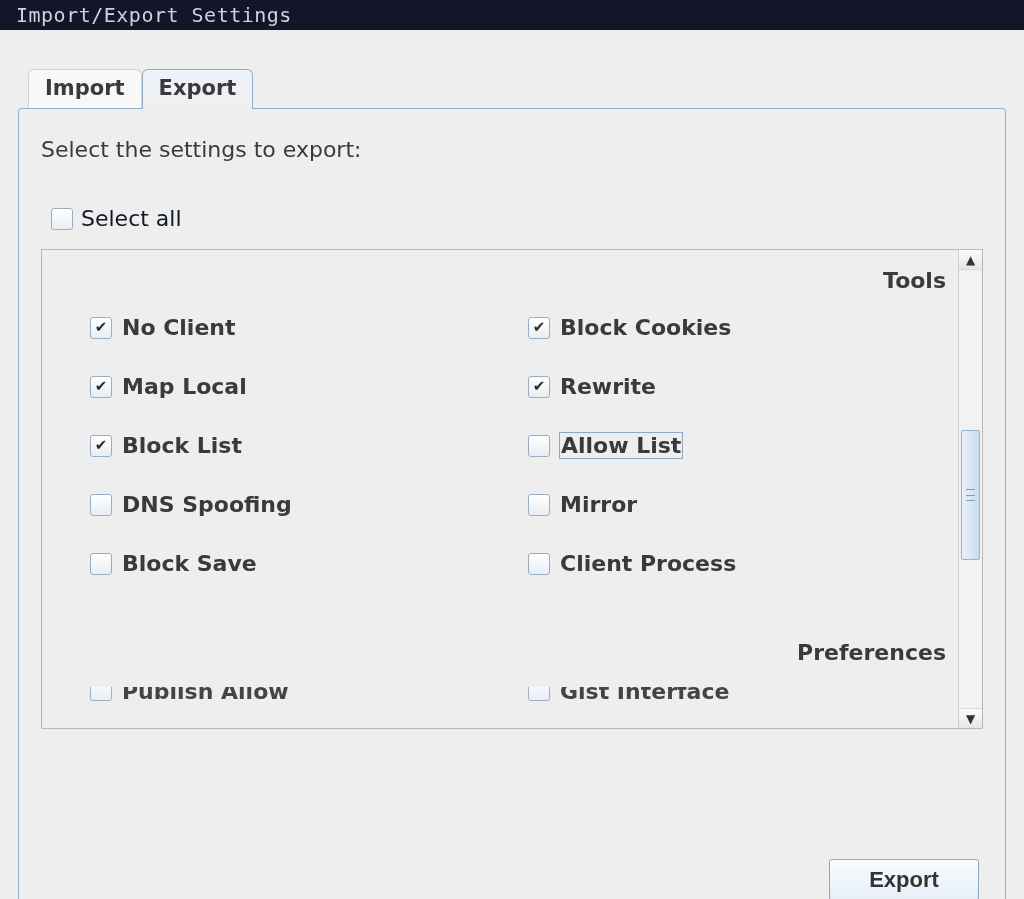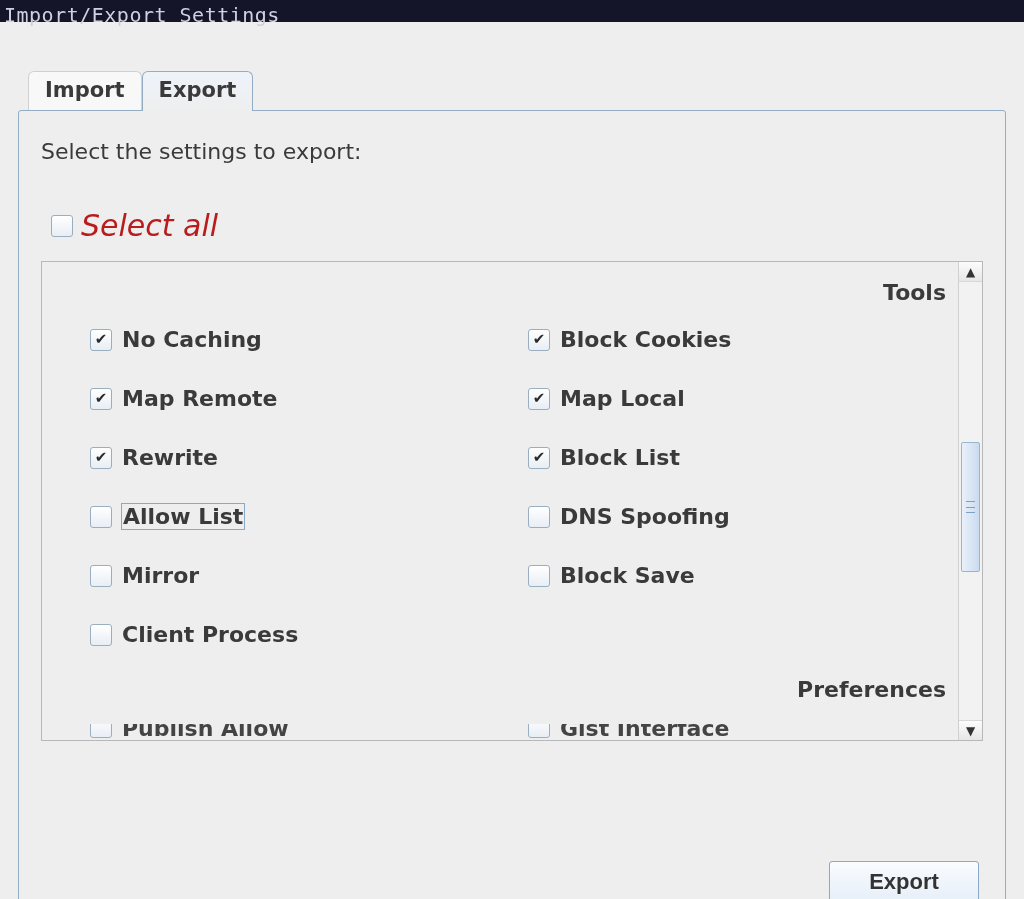--- a/index.html
+++ b/index.html
@@ -1,28 +1,28 @@
 <!DOCTYPE html>
 <html><head>
 <meta charset="utf-8">
 <style>
   * { box-sizing: border-box; margin: 0; padding: 0; }
   html, body { width: 1024px; height: 899px; font-family: "DejaVu Sans", "Lucida Grande", Arial, sans-serif; background: #eeeeee; }
   .titlebar {
-    height: 22px;
+    height: 30px;
     background: #15152a;
     color: #d0d0e0;
     font-family: "DejaVu Sans Mono", "Consolas", monospace;
     font-size: 20px;
     line-height: 30px;
-    padding-left: 4px;
+    padding-left: 16px;
     letter-spacing: 0.5px;
   }
   .content {
-    padding: 50px 18px 18px 18px;
+    padding: 40px 18px 18px 18px;
     background: #eeeeee;
     height: calc(899px - 30px);
   }
   .tabs {
     display: flex;
     align-items: flex-end;
     height: 38px;
     margin-left: 10px;
   }
   .tab {
@@ -80,23 +80,22 @@
     display: inline-flex;
     align-items: center;
     justify-content: center;
     font-size: 16px;
     color: #2a2a2a;
     cursor: default;
     flex-shrink: 0;
   }
   .checkbox.checked::before { content: "✔"; font-size: 15px; line-height: 1; }
   .select-all-label {
-    font-size: 30px;
-    font-style: italic;
-    color: #b91c1c;
+    font-size: 22px;
+    color: #0f172a;
   }
   .listbox {
     border: 1px solid #b8b8b8;
     background: #eeeeee;
     height: 480px;
     display: flex;
   }
   .list-inner {
     flex: 1;
     overflow: hidden;
@@ -240,31 +239,27 @@
     </div>
 
     <div class="listbox">
       <div class="list-inner">
 
         <div class="group-title">Tools</div>
         <div class="option-grid">
 
           <div class="option">
             <span class="checkbox checked"></span>
-            <span class="option-label">No Caching</span>
+            <span class="option-label">No Client</span>
           </div>
           <div class="option">
             <span class="checkbox checked"></span>
             <span class="option-label">Block Cookies</span>
           </div>
 
-          <div class="option">
-            <span class="checkbox checked"></span>
-            <span class="option-label">Map Remote</span>
-          </div>
           <div class="option">
             <span class="checkbox checked"></span>
             <span class="option-label">Map Local</span>
           </div>
 
           <div class="option">
             <span class="checkbox checked"></span>
             <span class="option-label">Rewrite</span>
           </div>
           <div class="option">

